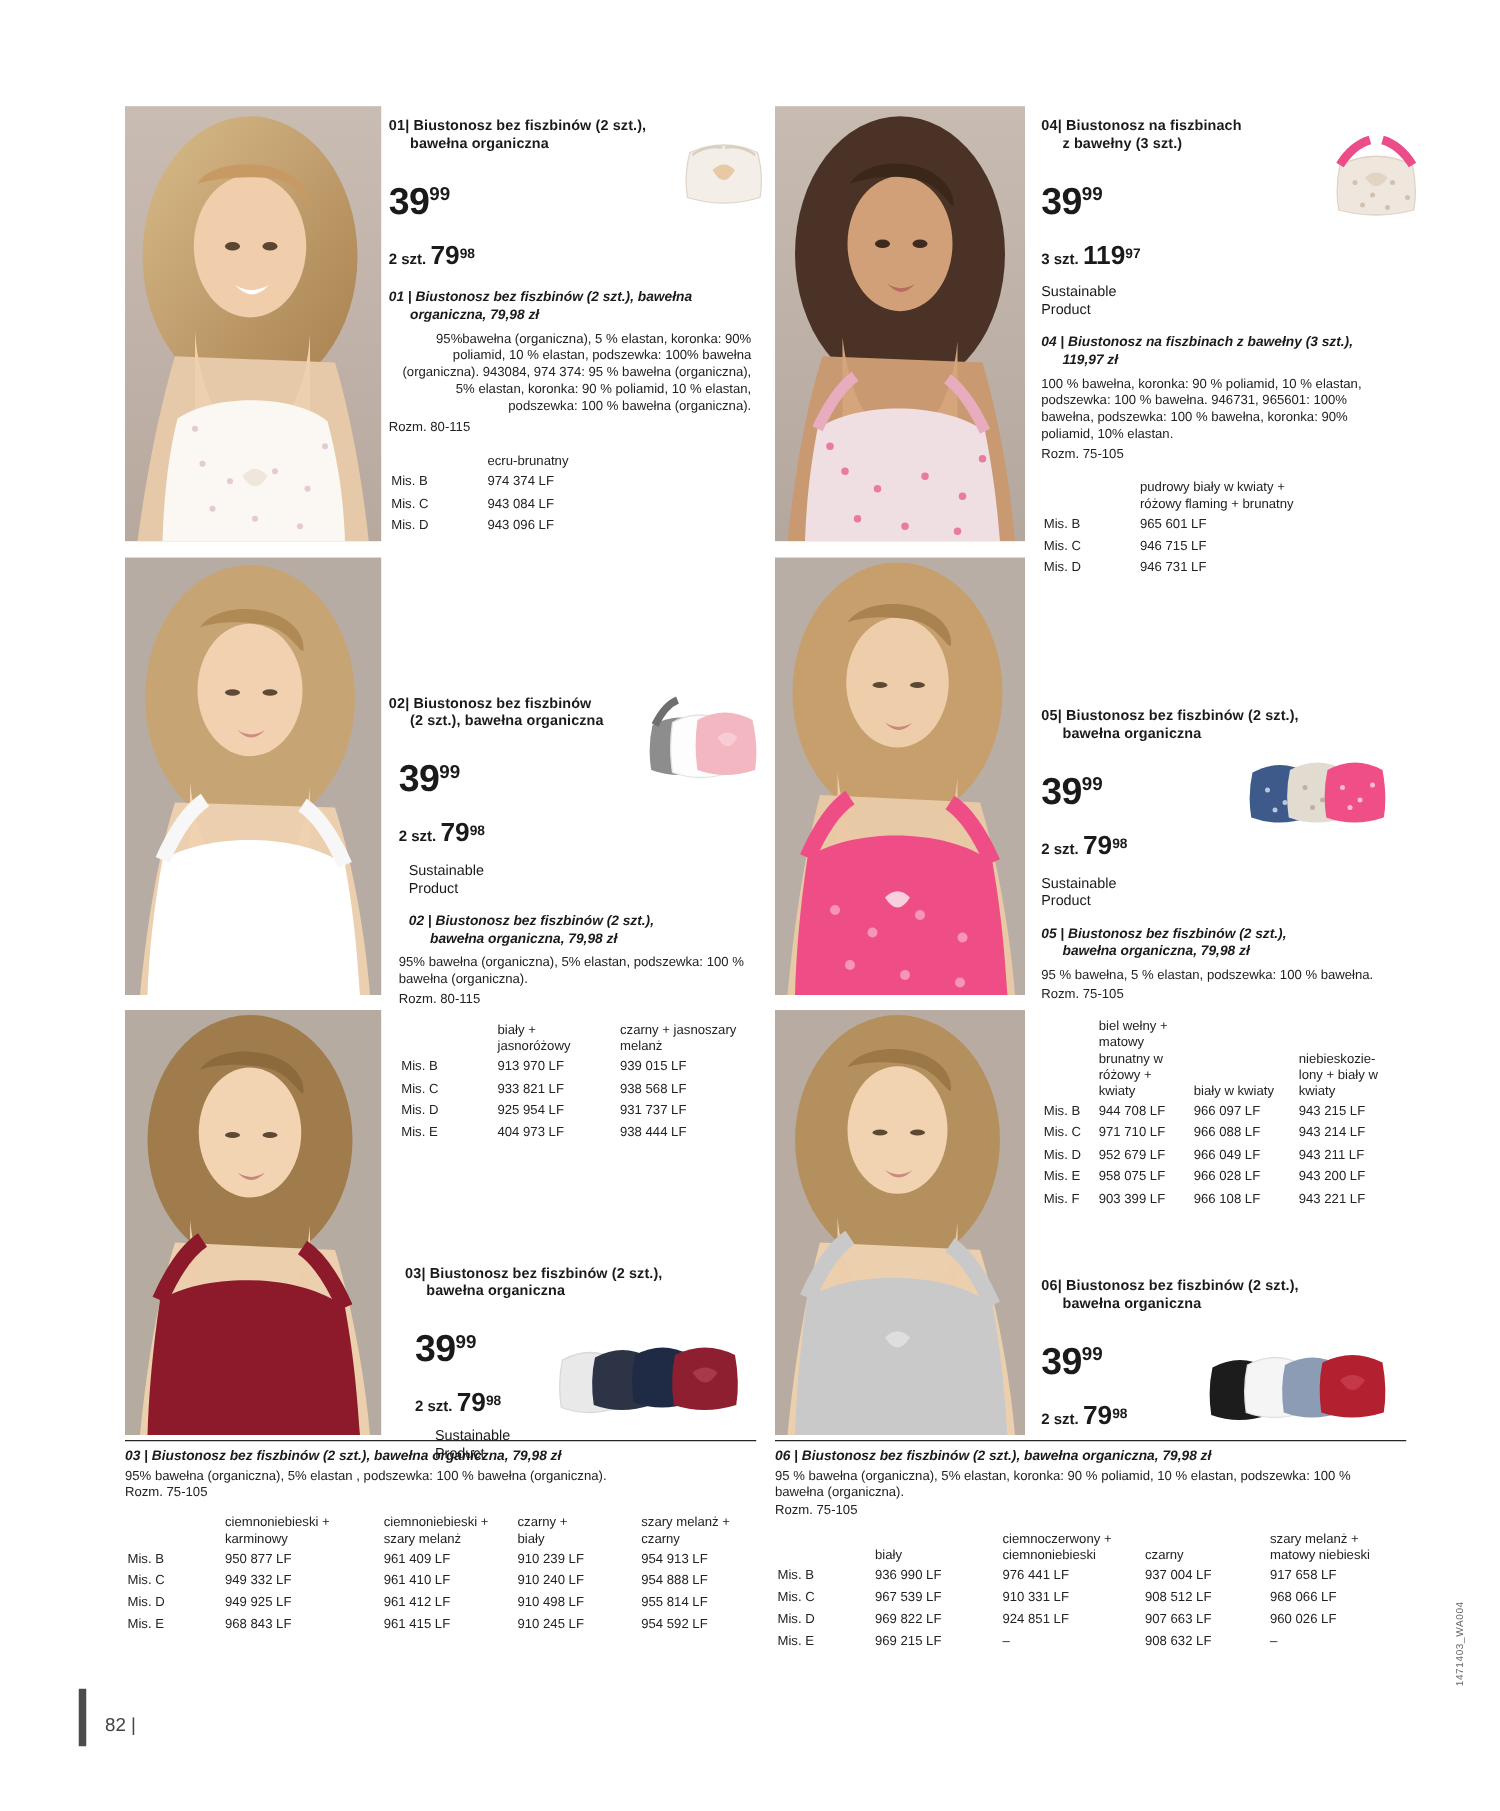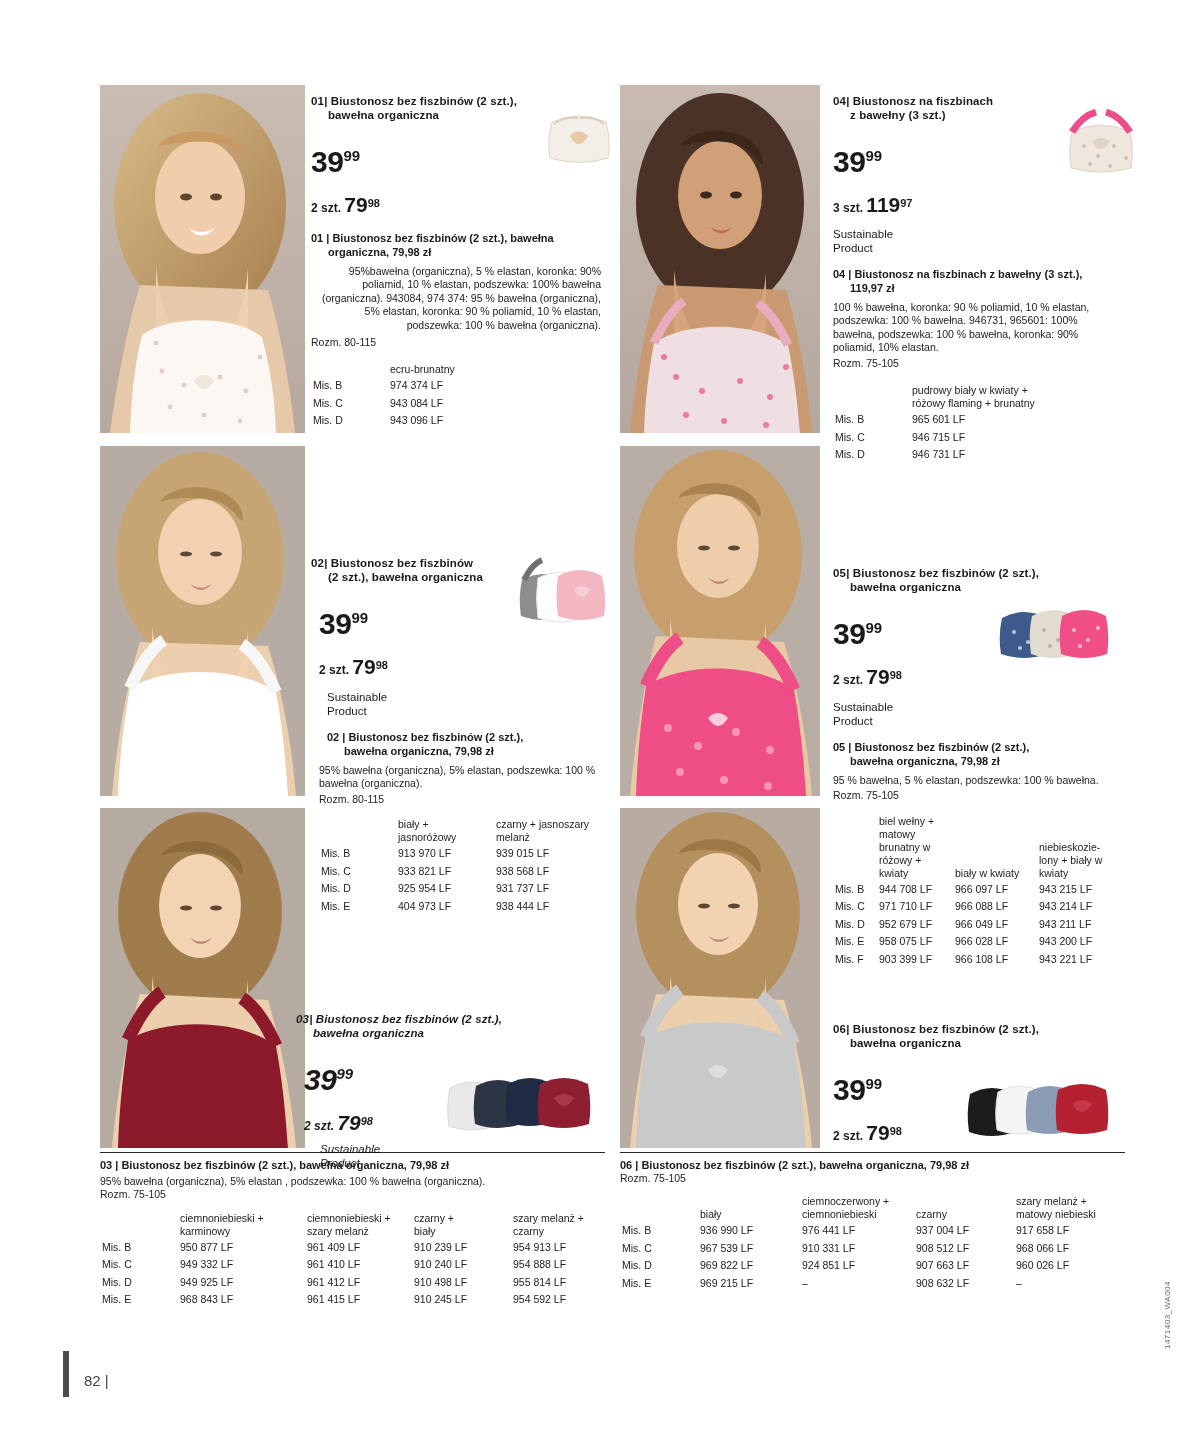--- a/index.html
+++ b/index.html
@@ -26,21 +26,21 @@
   .ptitle {
     font-weight:bold; font-size:11.5px; line-height:14px; letter-spacing:.1px;
   }
   .price {
     font-weight:bold; font-size:30px; line-height:44px; letter-spacing:-.5px;
   }
   .price sup { font-size:15px; font-weight:bold; vertical-align:super; letter-spacing:0; }
   .multi { font-size:12px; font-weight:bold; }
   .multi .big { font-size:21px; font-weight:bold; }
   .sust { font-size:11.5px; line-height:14px; }
-  .boldline { font-weight:bold; font-size:11px; line-height:14px; }
+  .boldline { font-weight:bold; font-size:11px; line-height:14px;font-style:italic; }
   .desc { font-size:10.5px; line-height:13.4px; color:#222; }
   .tbl { font-size:10.5px; line-height:15.5px; color:#222; }
   .tbl td { padding:0 6px 0 0; vertical-align:top; white-space:nowrap; }
   .tbl th { font-weight:normal; text-align:left; padding:0 6px 0 0; vertical-align:bottom; line-height:13px; }
   .thumbs { position:absolute; }
   .thumbs svg { display:block; }
 
   .pagenum { position:absolute; left:84px; bottom:60px; font-size:15px; color:#444; }
   .leftbar { position:absolute; left:63px; bottom:52px; width:6px; height:46px; background:#4c4c4c; }
   .sidecode {
@@ -463,21 +463,21 @@
       <ellipse cx="86" cy="100" rx="6" ry="2.4" fill="#5c4833"></ellipse>
       <ellipse cx="116" cy="100" rx="6" ry="2.4" fill="#5c4833"></ellipse>
       <path d="M90 130 q11 7 22 0 q-11 12 -22 0 Z" fill="#c4867e"></path>
       <path d="M52 168 C58 220 74 248 100 250 C128 248 144 216 148 172 L148 340 L52 340 Z" fill="#eecdab"></path>
       <path d="M28 232 C64 210 140 210 176 238 C184 282 186 314 188 340 L18 340 C19 308 22 272 28 232 Z" fill="#8c1a2b"></path>
       <path d="M28 232 q16 -36 34 -48" stroke="#8c1a2b" stroke-width="13" fill="none"></path>
       <path d="M176 238 q-16 -36 -34 -48" stroke="#8c1a2b" stroke-width="13" fill="none"></path>
     </svg>
   </div>
 
-  <div style="position:absolute; left:296px; top:1012px; width:300px;font-style:italic;">
+  <div style="position:absolute; left:324px; top:1012px; width:300px;">
     <div class="ptitle">
       <span class="pnum">03</span><span>| </span><span>Biustonosz bez fiszbinów (2 szt.),</span><br>
       <span style="margin-left:17px;">bawełna organiczna</span>
     </div>
     <div class="price" style="margin-top:12px; margin-left:8px;">
       <span>39</span><sup>99</sup>
     </div>
     <div class="multi" style="margin-top:9px; margin-left:8px;">
       <span>2 szt.</span>
       <span class="big">79</span><sup style="font-size:11px;font-weight:bold;">98</sup>
@@ -594,20 +594,21 @@
         <td>910 245 LF</td>
         <td>954 592 LF</td>
       </tr>
     </tbody>
       </table>
   </div>
 
   <div class="hr" style="left:620px; top:1152px; width:505px;"></div>
   <div style="position:absolute; left:620px; top:1158px; width:520px;">
     <div class="boldline">06 | Biustonosz bez fiszbinów (2 szt.), bawełna organiczna, 79,98 zł</div>
+    <div class="desc" style="margin-top:3px; width:500px;">95 % bawełna (organiczna), 5% elastan, koronka: 90 % poliamid, 10 % elastan, podszewka: 100 % bawełna (organiczna).</div>
     <div class="desc">Rozm. 75-105</div>
     <table class="tbl" style="margin-top:8px;">
       <tbody>
           <tr>
         <th style="width:76px;"></th>
         <th style="width:100px;">
           <span>biały</span>
         </th>
         <th style="width:112px;">
           <span>ciemnoczerwony +</span><br>

